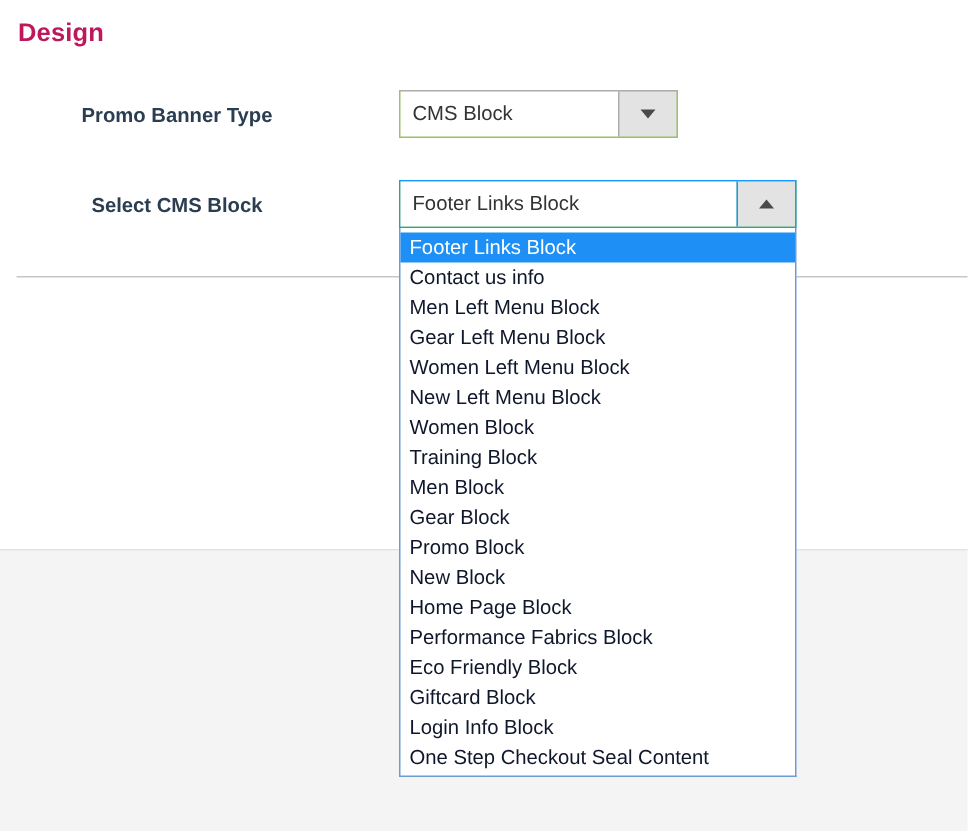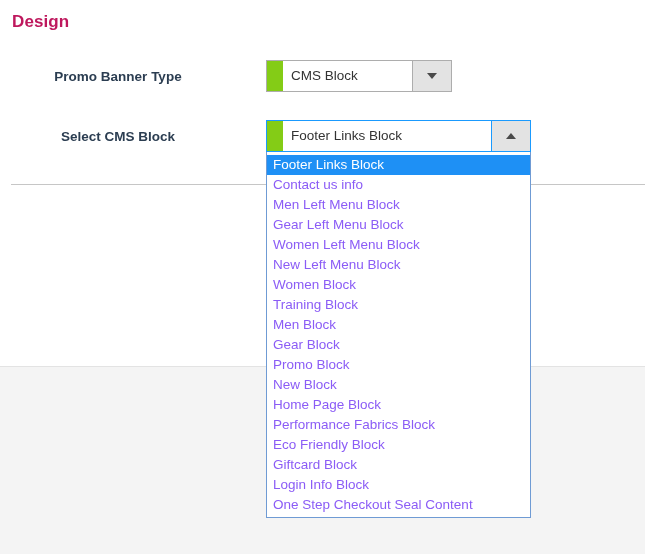--- a/index.html
+++ b/index.html
@@ -50,21 +50,20 @@
 
   
   .select-wrap {
     position: absolute;
     top: 0;
     left: 266px;
     height: 32px;
     box-sizing: border-box;
     background: #84cc16;
     display: flex;
-    padding-left: 16px;
   }
   .select-wrap.closed {
     width: 186px;
     border: 1px solid #adadad;
   }
   .select-wrap.open {
     width: 265px;
     border: 1px solid #1a9afe;
   }
   .select-value {
@@ -109,21 +108,21 @@
     background: #ffffff;
     border: 1px solid #6f9bd4;
     border-top: none;
     z-index: 40;
     padding: 3px 0 2px 0;
   }
   .option {
     height: 20px;
     line-height: 20px;
     font-size: 13.5px;
-    color: #8b5cf6;
+    color: #0f172a;
     padding-left: 6px;
     white-space: nowrap;
     overflow: hidden;
     cursor: pointer;
   }
   .option.selected {
     background: #1e90f5;
     color: #ffffff;
   }
 

